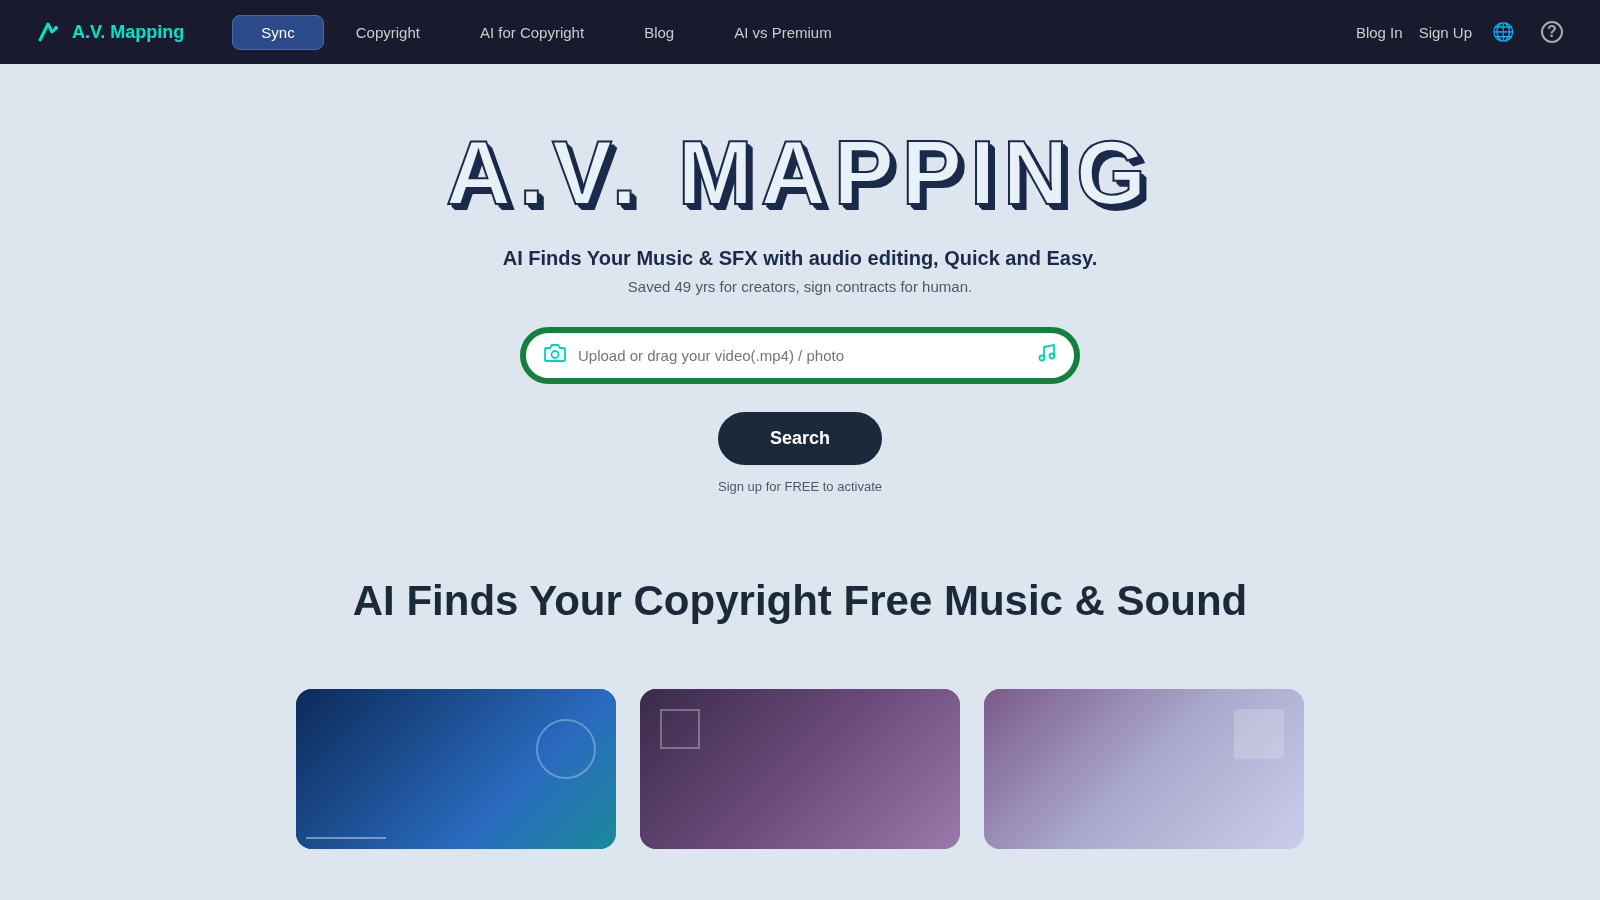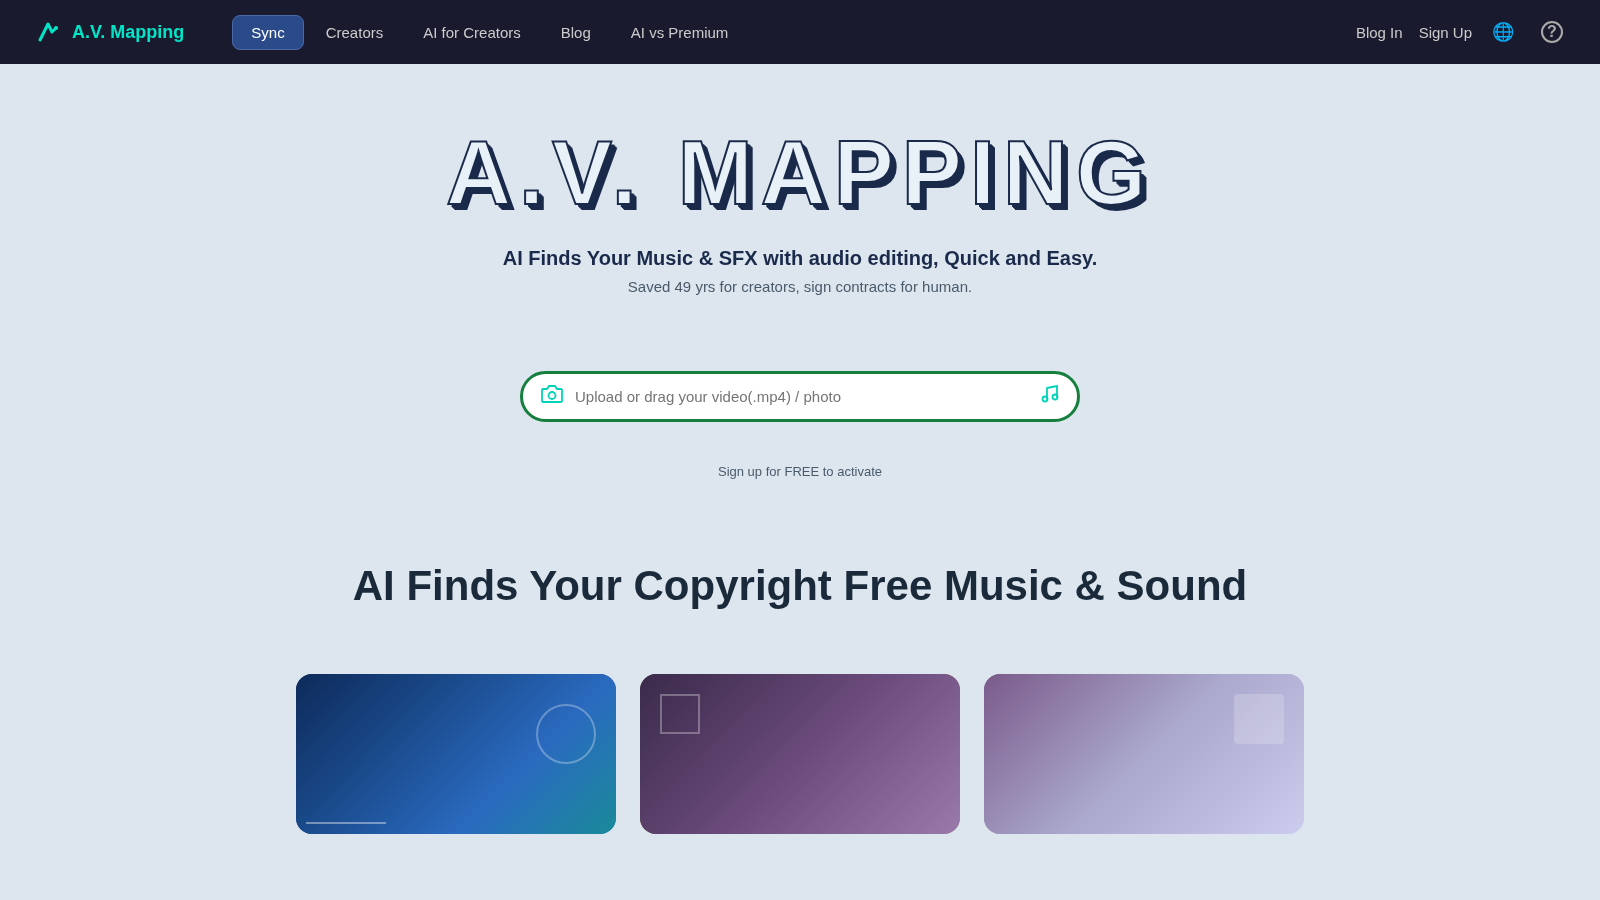--- a/index.html
+++ b/index.html
@@ -26,21 +26,21 @@
     .nav-logo svg { width: 32px; height: 32px; }
     .nav-links {
       display: flex;
       align-items: center;
       gap: 4px;
       flex: 1;
     }
     .nav-link {
       color: #ccc;
       text-decoration: none;
-      padding: 8px 18px;
+      padding: 8px 28px;
       border-radius: 8px;
       font-size: 15px;
       cursor: pointer;
       transition: color 0.2s;
     }
     .nav-link.active {
       background: #2a4a8a;
       color: #fff;
       border: 1px solid #4a6aaa;
     }
@@ -114,25 +114,24 @@
       text-align: center;
     }
 
     
     .upload-bar {
       display: flex;
       align-items: center;
       width: 560px;
       max-width: 90vw;
       background: #fff;
-      border: 3px solid #15803d;
+      border: 6px solid #15803d;
       border-radius: 50px;
       padding: 10px 18px;
       margin-bottom: 28px;
-      margin-top: 44px;
     }
     .upload-bar-camera {
       color: #00d4b8;
       font-size: 20px;
       margin-right: 12px;
       flex-shrink: 0;
     }
     .upload-bar-input {
       flex: 1;
       border: none;
@@ -222,22 +221,22 @@
   <div class="nav-logo">
     <svg viewBox="0 0 32 32" fill="none" xmlns="http://www.w3.org/2000/svg">
       <path d="M8 24 L16 8 L20 16 L24 12" stroke="#00e5c8" stroke-width="3" stroke-linecap="round" stroke-linejoin="round" fill="none"></path>
       <circle cx="24" cy="12" r="2" fill="#00e5c8"></circle>
     </svg>
     <span>A.V. Mapping</span>
   </div>
 
   <div class="nav-links">
     <a class="nav-link active">Sync</a>
-    <a class="nav-link">Creators</a>
-    <a class="nav-link">AI for Creators</a>
+    <a class="nav-link">Copyright</a>
+    <a class="nav-link">AI for Copyright</a>
     <a class="nav-link">Blog</a>
     <a class="nav-link">AI vs Premium</a>
   </div>
 
   <div class="nav-right">
     <span class="nav-sign-in">Blog In</span>
     <span class="nav-sign-up">Sign Up</span>
     <button class="nav-icon-btn">
       <span>🌐</span>
     </button>
@@ -263,20 +262,21 @@
     <span class="upload-bar-music">
       <svg width="20" height="20" viewBox="0 0 20 20" fill="none" xmlns="http://www.w3.org/2000/svg">
         <path d="M8 15V4L18 2V13" stroke="#00d4b8" stroke-width="1.8" stroke-linecap="round" stroke-linejoin="round" fill="none"></path>
         <circle cx="6" cy="15" r="2.5" stroke="#00d4b8" stroke-width="1.8" fill="none"></circle>
         <circle cx="16" cy="13" r="2.5" stroke="#00d4b8" stroke-width="1.8" fill="none"></circle>
       </svg>
     </span>
   </div>
 
   <div class="hero-buttons">
+    <button class="btn-search">Search</button>
   </div>
   <p class="premium-hint">Sign up for FREE to activate</p>
 </section>
 
 <div class="section">
   <h2 class="section-title">AI Finds Your Copyright Free Music &amp; Sound</h2>
 </div>
 
 <div class="cards-row">
   <div class="card card-1">

